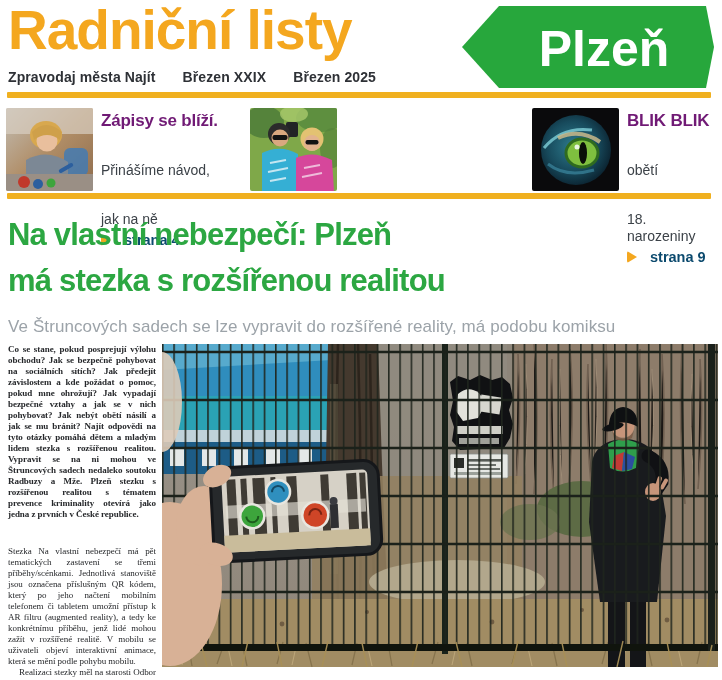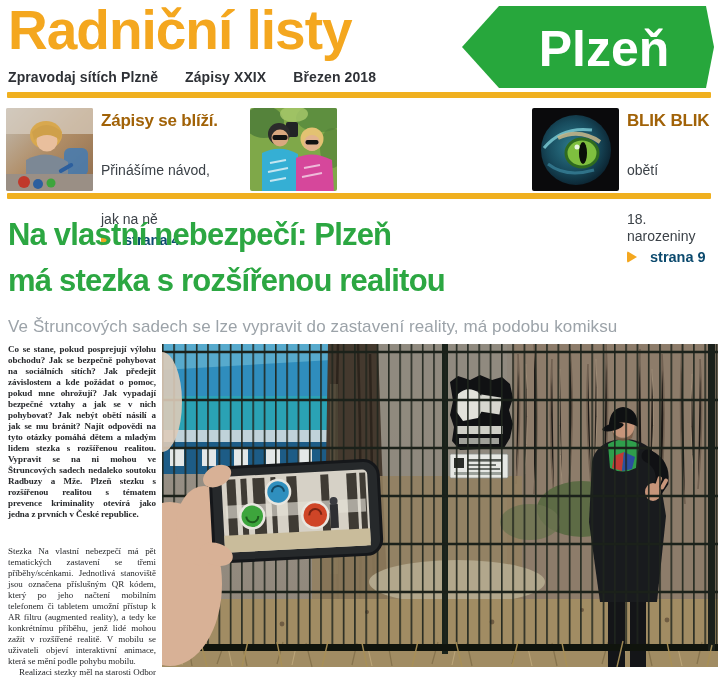--- a/index.html
+++ b/index.html
@@ -19,21 +19,21 @@
     font-size:14px;font-weight:bold;color:#2e3136;letter-spacing:.1px;
   }
   .bar{height:6px;background:#F0B01F;margin:0 7px;border-radius:1px;}
   
   #teasers{
     display:grid;grid-template-columns:244px 282px 1fr;
     padding:10px 0 0 6px;height:95px;box-sizing:border-box;
   }
   .teaser{display:flex;gap:8px;align-items:flex-start;}
   .teaser svg{border-radius:2px;flex:0 0 auto;display:block;}
-  .teaser-title{margin:3px 0 1px;font-size:17px;font-weight:bold;color:#a16207;letter-spacing:-.2px;line-height:19px;}
+  .teaser-title{margin:3px 0 1px;font-size:17px;font-weight:bold;color:#701a75;letter-spacing:-.2px;line-height:19px;}
   .teaser-line{display:block;font-size:14px;color:#3c4248;line-height:17px;margin-top:32px;}
   .page-link{display:flex;align-items:center;margin-top:4px;cursor:pointer;}
   .tri{width:0;height:0;border-left:10px solid #F4A71F;border-top:6px solid transparent;border-bottom:6px solid transparent;border-radius:2px;}
   .page-link span.lbl{margin-left:13px;font-size:14.5px;font-weight:bold;color:#0c4a6e;}
   
   #headline{margin:13px 8px 0;color:#2CA742;font-weight:bold;font-size:31px;line-height:46px;letter-spacing:-.8px;}
   #headline span{display:block;}
   #subhead{margin:13px 8px 0;font-size:17px;color:#9CA3A9;letter-spacing:.1px;}
   #content{display:flex;gap:6px;padding-left:8px;margin-top:7px;}
   #bodycol{width:148px;flex:0 0 auto;font-family:"Liberation Serif",serif;
@@ -48,23 +48,23 @@
 
 <div id="page">
 
   <header id="masthead">
     <div class="paper-title">Radniční listy</div>
     <svg class="plzen-badge" width="252" height="86" viewBox="0 0 252 86">
       <polygon points="0,43 37,2 244,2 252,43 244,84 37,84" fill="#27A73C"></polygon>
       <text x="142" y="62" text-anchor="middle" font-family="Liberation Sans, sans-serif" font-size="50" font-weight="bold" fill="#ffffff">Plzeň</text>
     </svg>
     <div class="tagline">
-      <span>Zpravodaj sítích Plzně</span>
-      <span>Zápisy XXIX</span>
-      <span>Březen 2018</span>
+      <span>Zpravodaj města Najít</span>
+      <span>Březen XXIX</span>
+      <span>Březen 2025</span>
     </div>
   </header>
 
   <div class="bar"></div>
 
   <section id="teasers">
 
     <article class="teaser">
       <svg width="87" height="83" viewBox="0 0 87 83">
         <defs>
@@ -150,21 +150,21 @@
     </article>
 
   </section>
 
   <div class="bar"></div>
 
   <h1 id="headline">
     <span>Na vlastní nebezpečí: Plzeň</span>
     <span>má stezka s rozšířenou realitou</span>
   </h1>
-  <p id="subhead">Ve Štruncových sadech se lze vypravit do zastavení reality, má podobu komiksu</p>
+  <p id="subhead">Ve Štruncových sadech se lze vypravit do rozšířené reality, má podobu komiksu</p>
 
   <div id="content">
     <div id="bodycol">
       <p class="lead">Co se stane, pokud posprejují výlohu obchodu? Jak se bezpečně pohybovat na sociálních sítích? Jak předejít závislostem a kde požádat o pomoc, pokud mne ohrožují? Jak vypadají bezpečné vztahy a jak se v nich pohybovat? Jak nebýt obětí násilí a jak se mu bránit? Najít odpovědi na tyto otázky pomáhá dětem a mladým lidem stezka s rozšířenou realitou. Vypravit se na ni mohou ve Štruncových sadech nedaleko soutoku Radbuzy a Mže. Plzeň stezku s rozšířenou realitou s tématem prevence kriminality otevírá jako jedna z prvních v České republice.</p>
       <p>Stezka Na vlastní nebezpečí má pět tematických zastavení se třemi příběhy/scénkami. Jednotlivá stanoviště jsou označena příslušným QR kódem, který po jeho načtení mobilním telefonem či tabletem umožní přístup k AR filtru (augmented reality), a tedy ke konkrétnímu příběhu, jenž lidé mohou zažít v rozšířené realitě. V mobilu se uživateli objeví interaktivní animace, která se mění podle pohybu mobilu.</p>
       <p class="indent">Realizaci stezky měl na starosti Odbor bezpečnosti, prevence kriminality a krizového řízení Magistrátu města Plzně. Získal dotaci z ministerstva vnitra České republiky ve výši 412 tisíc korun, celkové náklady</p>
     </div>
 
     <figure class="photo">
       <svg width="561" height="323" viewBox="0 0 561 323">

